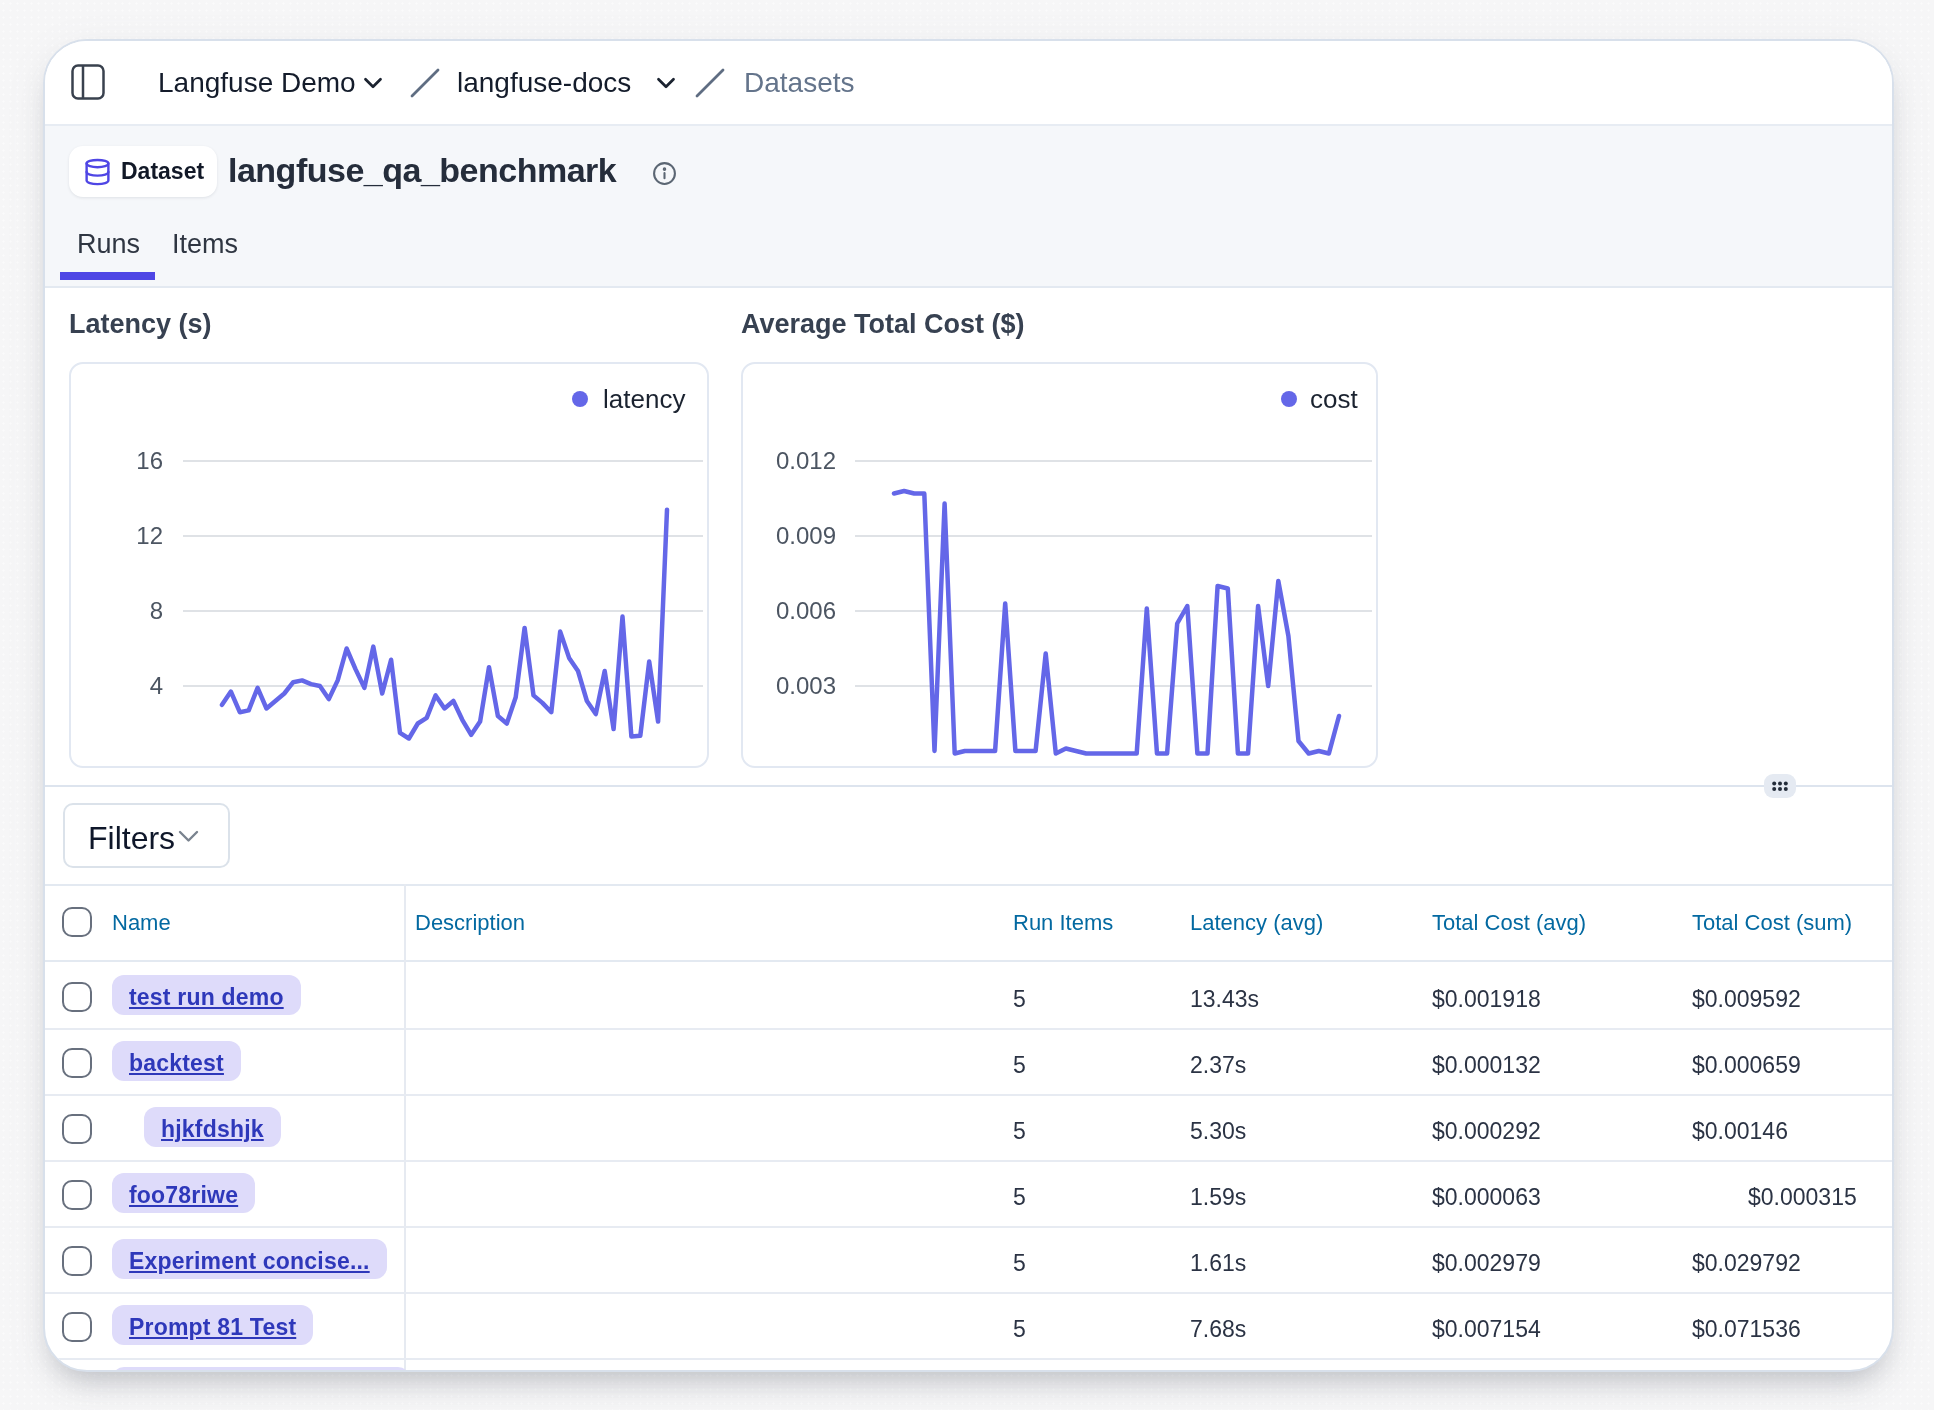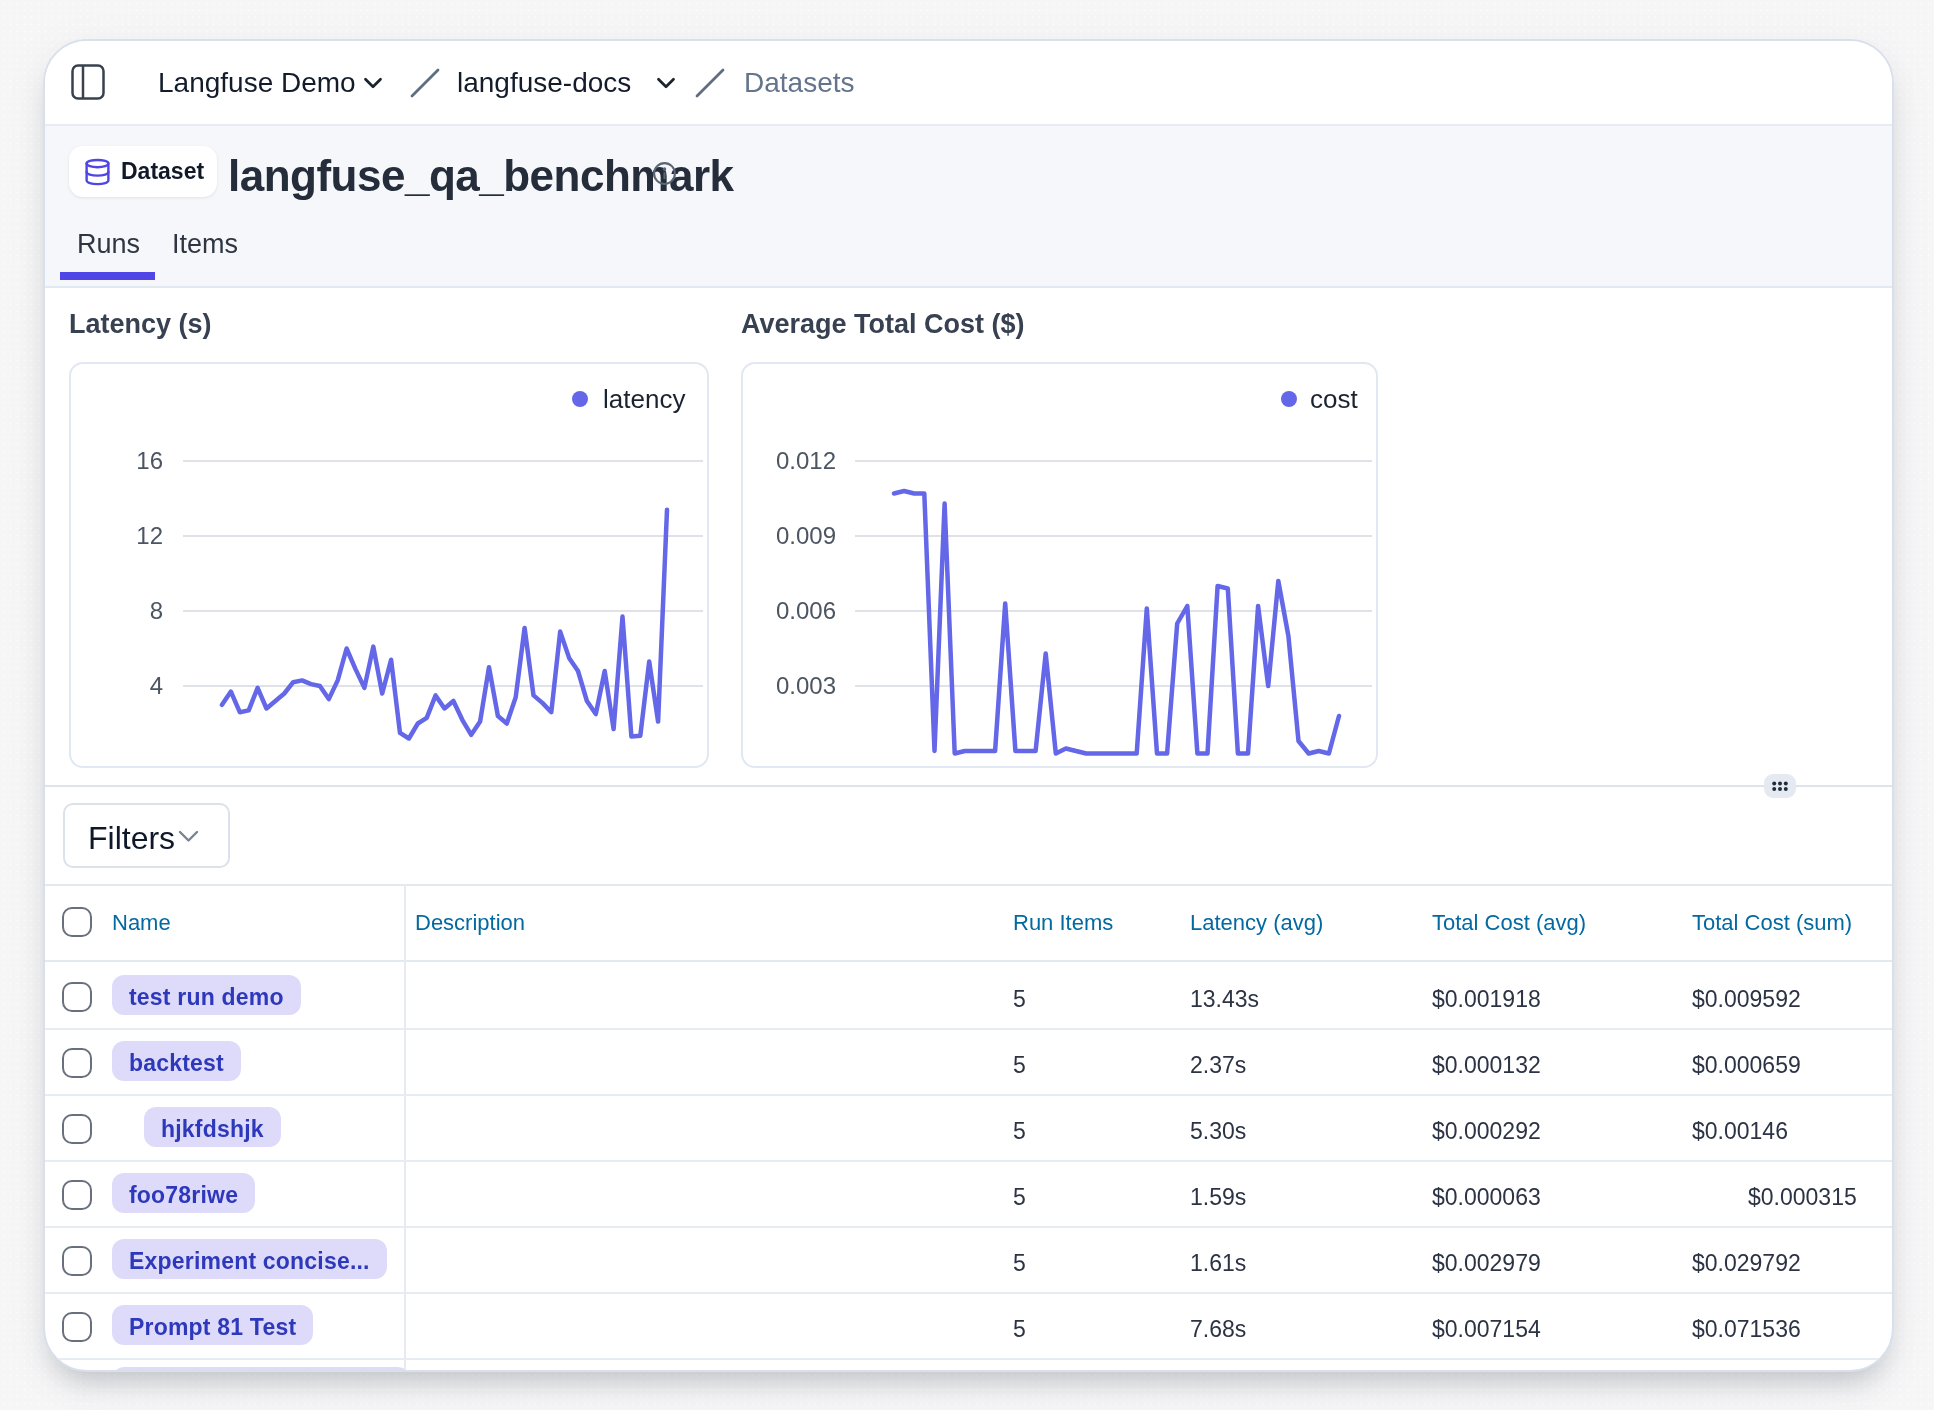--- a/index.html
+++ b/index.html
@@ -7,21 +7,21 @@
   .abs { position:absolute; }
   .txt { position:absolute; white-space:nowrap; line-height:1.15; }
   #card {
     position:absolute; left:43px; top:39px; width:1851px; height:1333px;
     background:#ffffff; border-radius:44px; border:2px solid #d8e0eb;
     box-shadow: 0 18px 28px -10px rgba(100,106,118,0.35), 0 10px 42px rgba(130,136,148,0.09);
     overflow:hidden;
   }
   .cb { width:30px; height:30px; border:2px solid #68707e; border-radius:10px; background:#fff; }
   .badge { height:40px; background:#dedbfa; border-radius:12px; font-size:23px; font-weight:700;
-           color:#2e38ba; padding:0 17px; line-height:44px; white-space:nowrap; letter-spacing:0.2px; }
+           color:#2e38ba; padding:0 17px; line-height:44px; white-space:nowrap; letter-spacing:0.2px;text-decoration:underline; }
   .cell { font-size:23px; color:#2b3344; }
   .hcell { font-size:22px; color:#0369a1; }
 </style>
 </head>
 <body>
 <div id="card">
 
   <div class="abs" style="left:0;top:0;width:100%;height:85px;background:#fff;border-bottom:2px solid #e7ecf3;"></div>
   <svg class="abs" style="left:26px;top:23px" width="34" height="36" viewBox="0 0 34 36" fill="none" stroke="#39414e" stroke-width="2.5">
       <rect x="1.5" y="1.5" width="31" height="33" rx="5.5"></rect>
@@ -44,21 +44,21 @@
   <div class="txt" style="left:699px;top:26px;font-size:28px;color:#64748b;">Datasets</div>
 
   <div class="abs" style="left:0;top:85px;width:100%;height:162px;background:#f5f7fa;border-bottom:2px solid #e3e9f1;"></div>
   <div class="abs" style="left:24px;top:105px;width:148px;height:51px;background:#fff;border-radius:14px;box-shadow:0 1px 3px rgba(30,40,60,0.10);"></div>
   <svg class="abs" style="left:38px;top:116px" width="29" height="30" viewBox="0 0 24 24" fill="none" stroke="#4f46e5" stroke-width="2" stroke-linecap="round" stroke-linejoin="round">
       <ellipse cx="12" cy="5" rx="9" ry="3"></ellipse>
       <path d="M3 5v14c0 1.66 4 3 9 3s9-1.34 9-3V5"></path>
       <path d="M3 12c0 1.66 4 3 9 3s9-1.34 9-3"></path>
     </svg>
   <div class="txt" style="left:76px;top:117px;font-size:23px;font-weight:700;color:#111827;">Dataset</div>
-  <div class="txt" style="left:183px;top:110px;font-size:44px;font-weight:700;color:#252d3b;letter-spacing:-0.5px;">langfuse_qa_benchmark</div>
+  <div class="txt" style="left:183px;top:110px;font-size:34px;font-weight:700;color:#252d3b;letter-spacing:-0.5px;">langfuse_qa_benchmark</div>
   <svg class="abs" style="left:607px;top:120px" width="25" height="25" viewBox="0 0 24 24" fill="none" stroke="#5b6673" stroke-width="2" stroke-linecap="round" stroke-linejoin="round">
       <circle cx="12" cy="12" r="10"></circle>
       <line x1="12" y1="16.5" x2="12" y2="11.5"></line>
       <circle cx="12" cy="7.8" r="0.7" fill="#5b6673"></circle>
     </svg>
   <div class="txt" style="left:32px;top:188px;font-size:27px;color:#2f3642;">Runs</div>
   <div class="txt" style="left:127px;top:188px;font-size:27px;color:#2f3642;">Items</div>
   <div class="abs" style="left:15px;top:231px;width:95px;height:8px;background:#4f46e5;"></div>
 
   <div class="txt" style="left:24px;top:268px;font-size:27px;font-weight:700;color:#374151;">Latency (s)</div>

